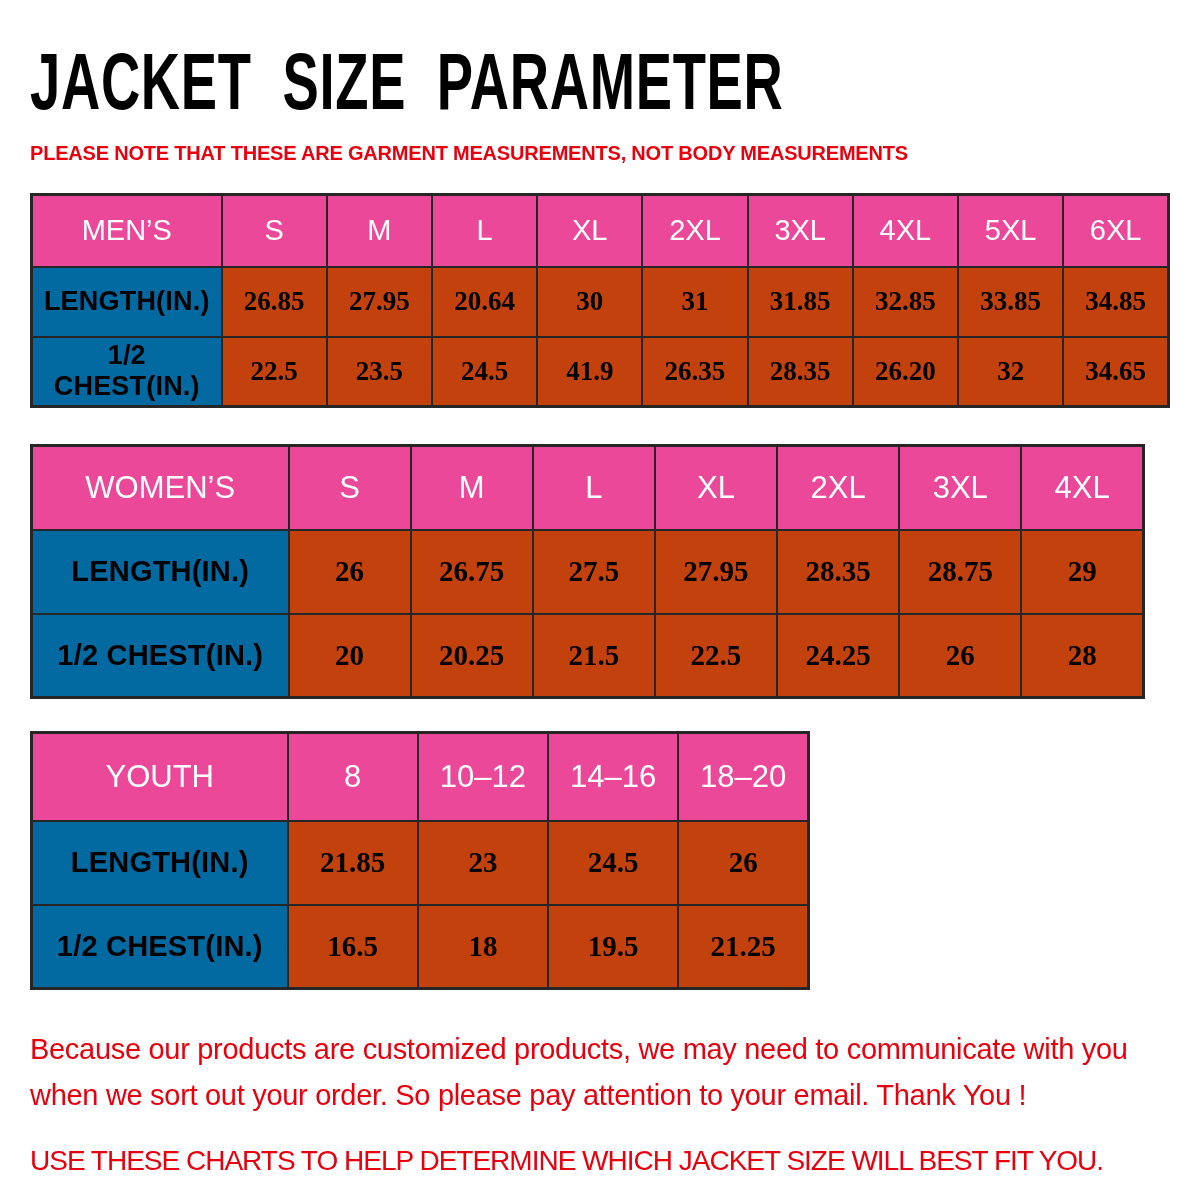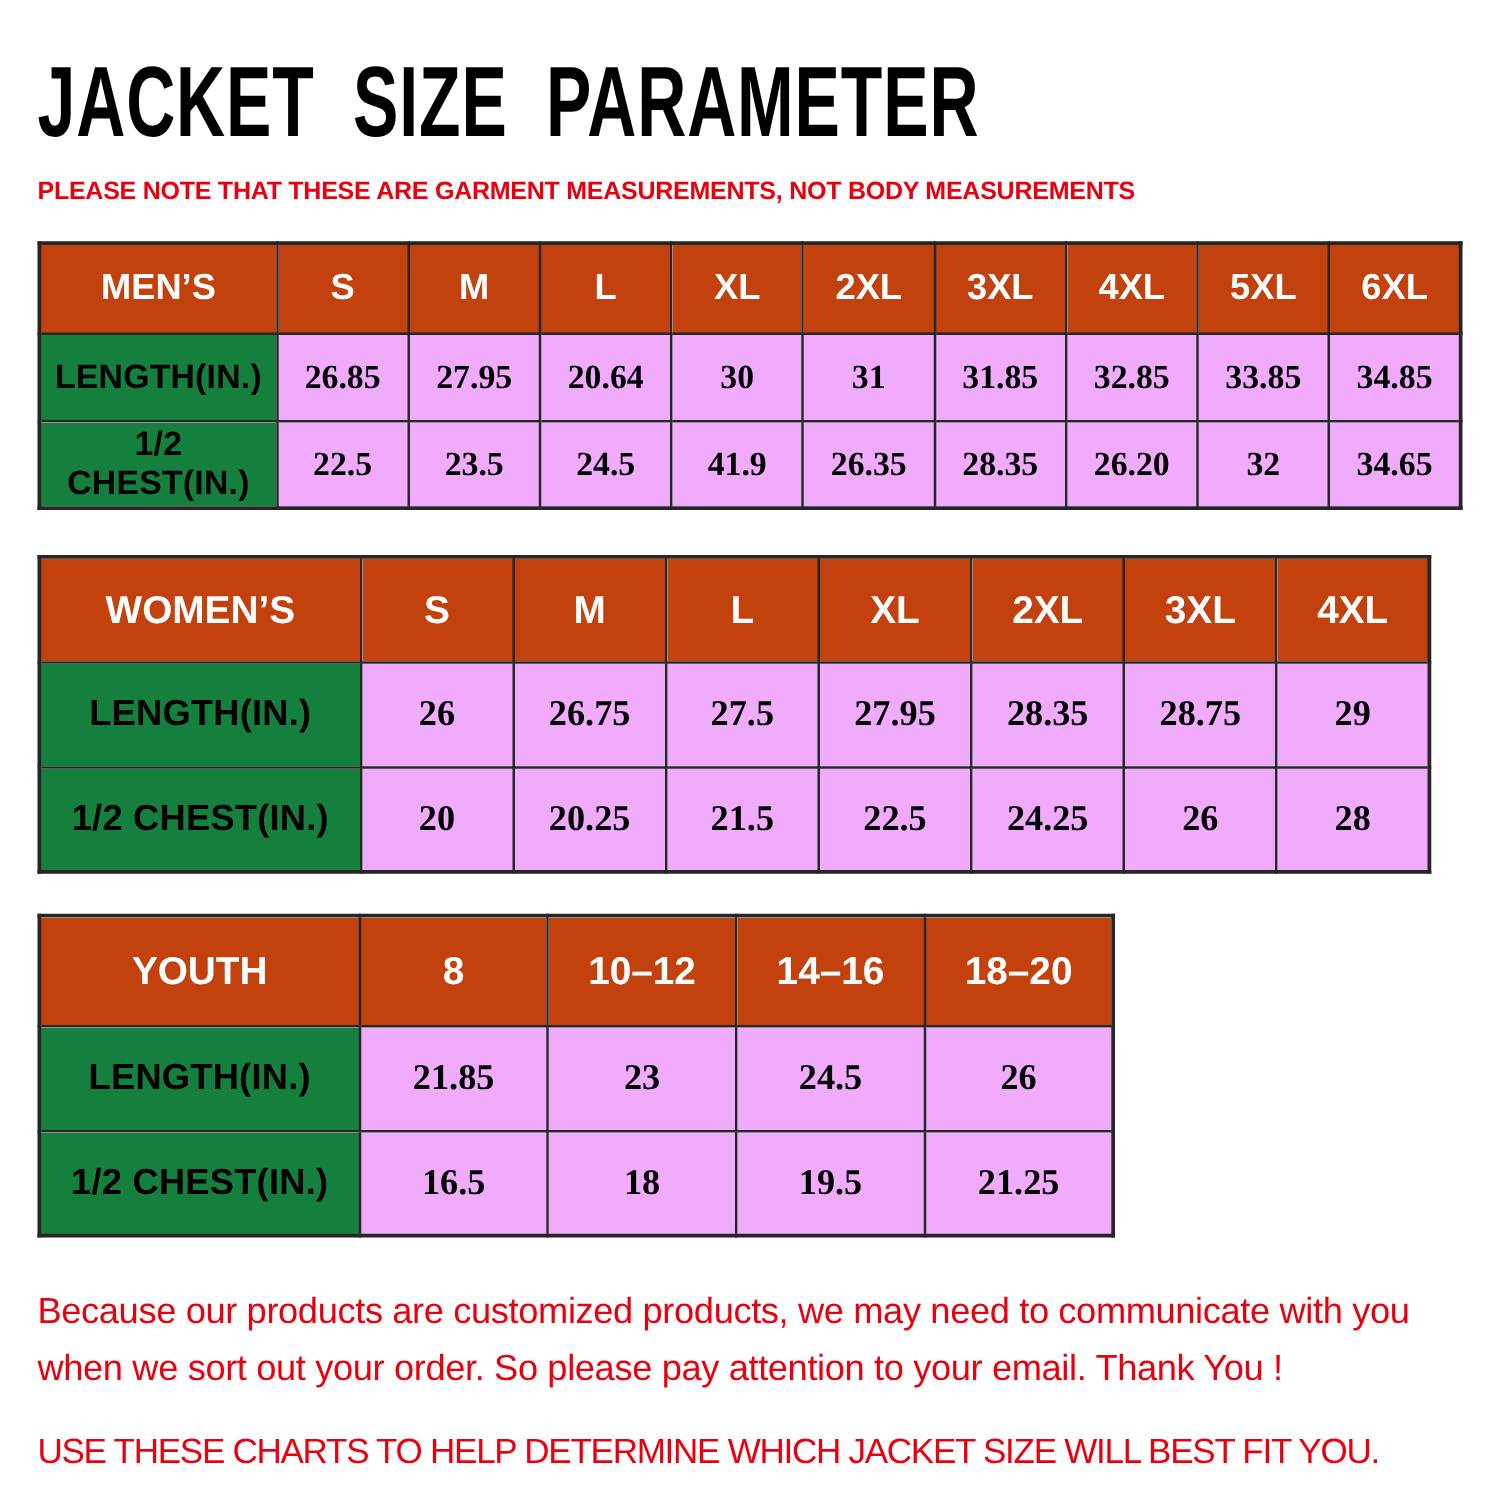--- a/index.html
+++ b/index.html
@@ -46,52 +46,52 @@
     border: 3px solid #262626;
   }
   table.t th, table.t td {
     border: 2px solid #262626;
     text-align: center;
     vertical-align: middle;
     padding: 0;
     overflow: hidden;
   }
   table.t thead th {
-    background: #c2410c;
+    background: #ec4899;
     color: #ffffff;
-    font-weight: bold;
+    font-weight: normal;
   }
   table.t td.row-label {
     font-weight: bold;
-    background: #15803d;
+    background: #0369a1;
     letter-spacing: 0.2px;
   }
   table.t td.val {
     font-family: "Liberation Serif", serif;
     font-weight: 600;
-    background: #f0abfc;
+    background: #c2410c;
   }
   
   table.mens { width: 1140px; }
   table.mens col.label { width: 190px; }
   table.mens thead tr { height: 72px; }
   table.mens tbody tr { height: 70px; }
   table.mens thead th { font-size: 29px; }
   table.mens td.row-label { font-size: 27px; }
   table.mens td.val { font-size: 27px; }
   
   table.womens { width: 1115px; margin-top: 36px; }
   table.womens col.label { width: 257px; }
   table.womens thead tr { height: 84px; }
   table.womens tbody tr { height: 84px; }
   table.womens thead th { font-size: 31px; }
   table.womens td.row-label { font-size: 29px; }
   table.womens td.val { font-size: 29px; }
   
-  table.youth { width: 862px; margin-top: 32px; }
+  table.youth { width: 780px; margin-top: 32px; }
   table.youth col.label { width: 256px; }
   table.youth thead tr { height: 88px; }
   table.youth tbody tr { height: 84px; }
   table.youth thead th { font-size: 31px; }
   table.youth td.row-label { font-size: 29px; }
   table.youth td.val { font-size: 29px; }
 
   .note-bottom {
     margin: 36px 0 0 0;
     max-width: 1125px;

